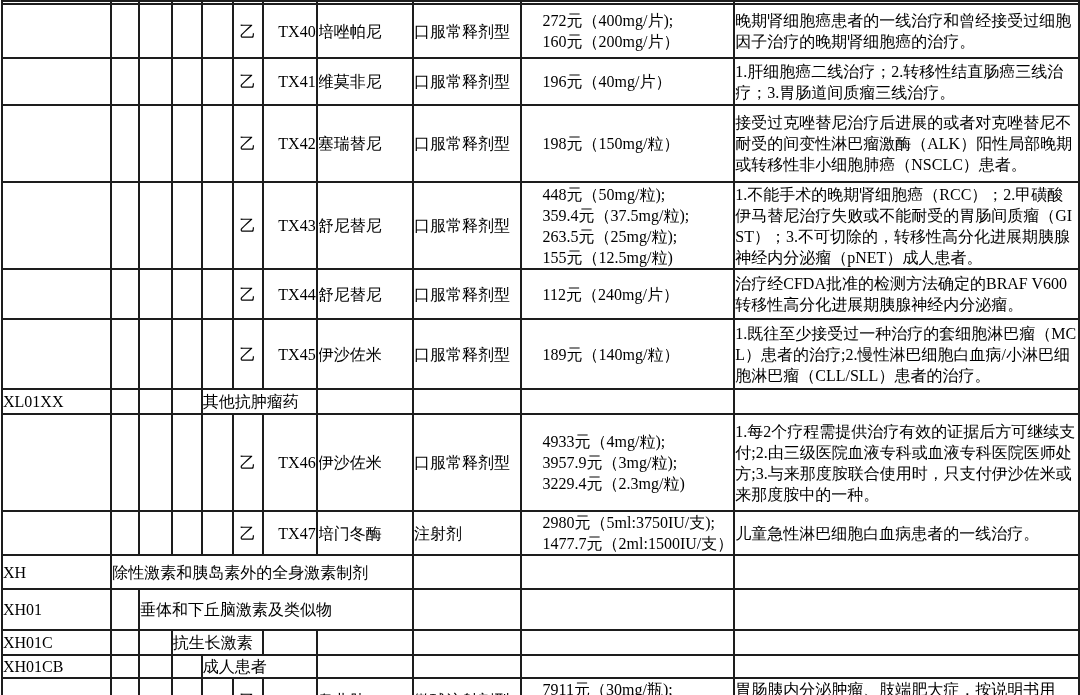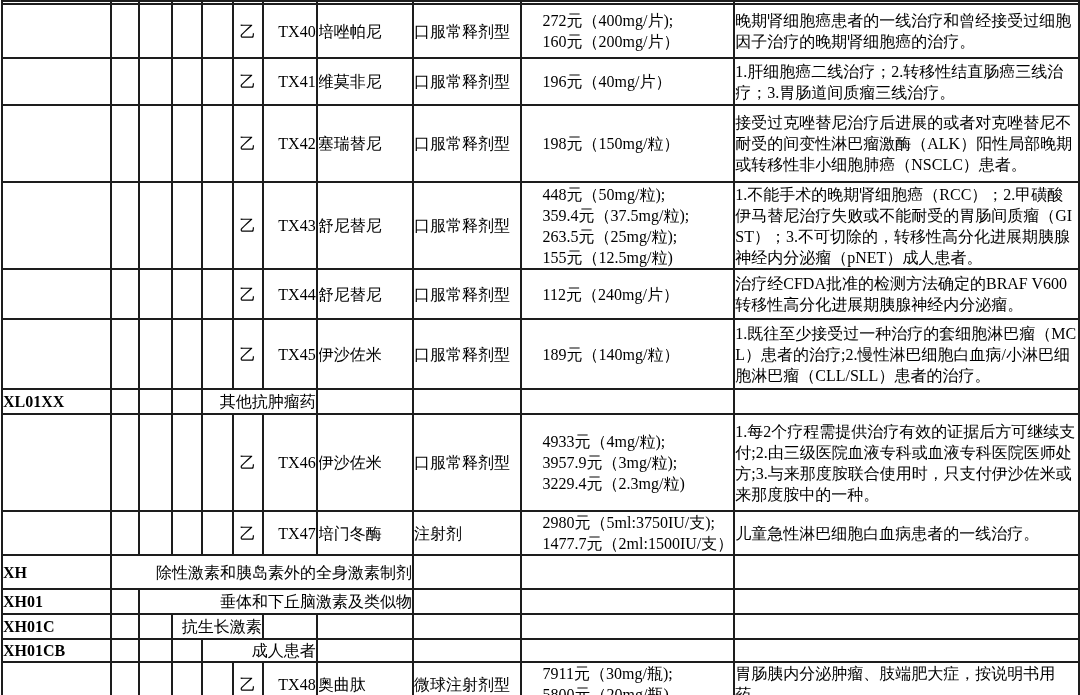--- a/index.html
+++ b/index.html
@@ -8,29 +8,29 @@
     font-family:"Liberation Serif","DejaVu Serif",serif;
   }
   #drug-table{
     border-collapse:collapse;table-layout:fixed;margin-left:1px;
   }
   #drug-table td{
     border:2px solid #1d1d1d;padding:0;vertical-align:middle;
     font-size:16px;line-height:21px;overflow:hidden;box-sizing:border-box;
     word-break:break-all;
   }
-  td.code{padding-left:6px;font-size:17px;font-weight:bold;}
+  td.code{padding-left:6px;font-size:17px;}
   td.category{text-align:center;font-size:17px;}
   td.txcode{text-align:right;font-size:17px;}
   td.name{padding-left:9px;font-size:17px;border-radius:15px;}
   td.form{padding-left:8px;font-size:16px;font-family:Liberation Serif, serif;}
   td.price{padding:1px 3px 1px 5px;line-height:20px;}
   td.price div{white-space:nowrap;margin-left:21px;}
   td.desc{padding:1px 5px;line-height:21px;}
-  td.section-label{padding-left:3px;font-size:17px;white-space:nowrap;text-align:right;}
+  td.section-label{padding-left:3px;font-size:17px;white-space:nowrap;}
   tr.partial.top td{border-top:none;}
 </style>
 </head>
 <body>
 
 <table id="drug-table">
     <colgroup>
       <col style="width: 112px;">
       <col style="width: 28px;">
       <col style="width: 33px;">
@@ -195,21 +195,21 @@
         </td>
         <td class="desc">儿童急性淋巴细胞白血病患者的一线治疗。</td>
       </tr>
       <tr class="section" style="height: 34px;">
         <td class="code">XH</td>
         <td colspan="7" class="section-label">除性激素和胰岛素外的全身激素制剂</td>
         <td></td>
         <td></td>
         <td></td>
       </tr>
-      <tr class="section" style="height: 25px;">
+      <tr class="section" style="height: 41px;">
         <td class="code">XH01</td>
         <td></td>
         <td colspan="6" class="section-label">垂体和下丘脑激素及类似物</td>
         <td></td>
         <td></td>
         <td></td>
       </tr>
       <tr class="section" style="height: 25px;">
         <td class="code">XH01C</td>
         <td></td>

